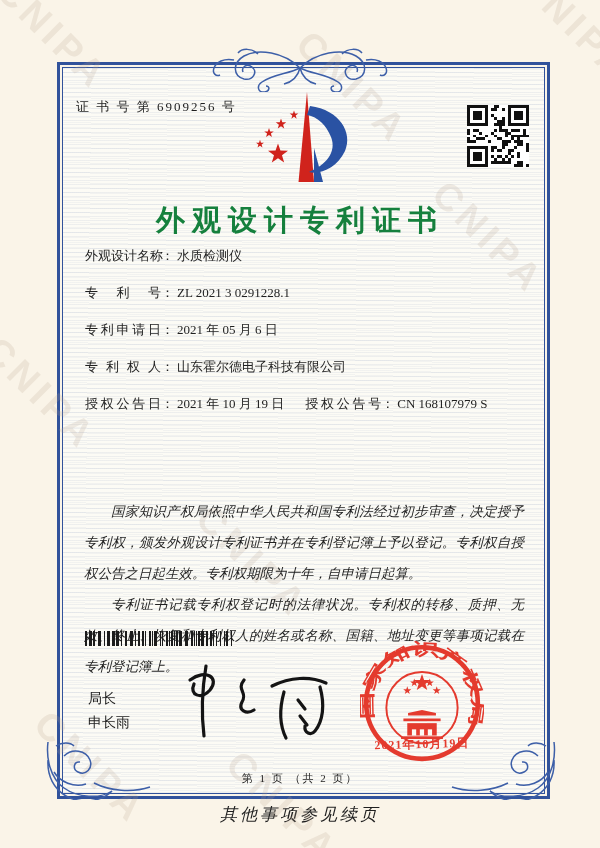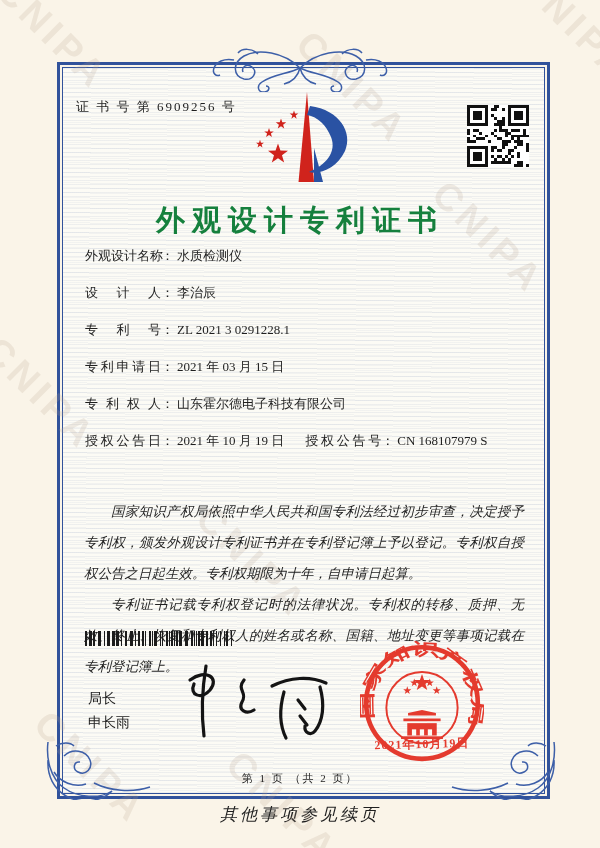--- a/index.html
+++ b/index.html
@@ -254,23 +254,22 @@
           <rect x="0" y="14" width="7" height="7"></rect>
           <rect x="1" y="15" width="5" height="5" fill="#ffffff"></rect>
           <rect x="2" y="16" width="3" height="3" fill="#111111"></rect>
         </g>
     </svg>
 
     <h1 class="title">外观设计专利证书</h1>
 
     <div class="fields">
         <div class="field-row"><span class="flabel">外观设计名称</span><span class="fcolon">：</span><span class="fvalue">水质检测仪</span></div>
-        <div class="field-row"><span class="flabel">设计人</span><span class="fcolon">：</span><span class="fvalue">李治辰</span></div>
         <div class="field-row"><span class="flabel">专利号</span><span class="fcolon">：</span><span class="fvalue">ZL 2021 3 0291228.1</span></div>
-        <div class="field-row"><span class="flabel">专利申请日</span><span class="fcolon">：</span><span class="fvalue">2021 年 03 月 15 日</span></div>
+        <div class="field-row"><span class="flabel">专利申请日</span><span class="fcolon">：</span><span class="fvalue">2021 年 05 月 6 日</span></div>
         <div class="field-row"><span class="flabel">专利权人</span><span class="fcolon">：</span><span class="fvalue">山东霍尔德电子科技有限公司</span></div>
         <div class="field-row"><span class="flabel">授权公告日</span><span class="fcolon">：</span><span class="fvalue">2021 年 10 月 19 日</span><span class="flabel second">授权公告号</span><span class="fcolon">：</span><span class="fvalue">CN 168107979 S</span></div>
       </div>
 
     <div class="notice">
         <p>国家知识产权局依照中华人民共和国专利法经过初步审查，决定授予专利权，颁发外观设计专利证书并在专利登记簿上予以登记。专利权自授权公告之日起生效。专利权期限为十年，自申请日起算。</p>
         <p>专利证书记载专利权登记时的法律状况。专利权的转移、质押、无效、终止、恢复和专利权人的姓名或名称、国籍、地址变更等事项记载在专利登记簿上。</p>
       </div>
 
     <div class="barcode">

